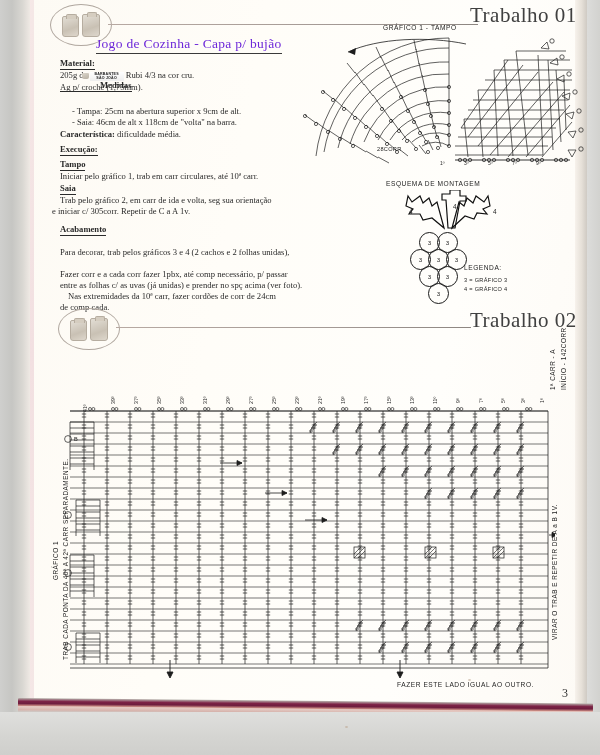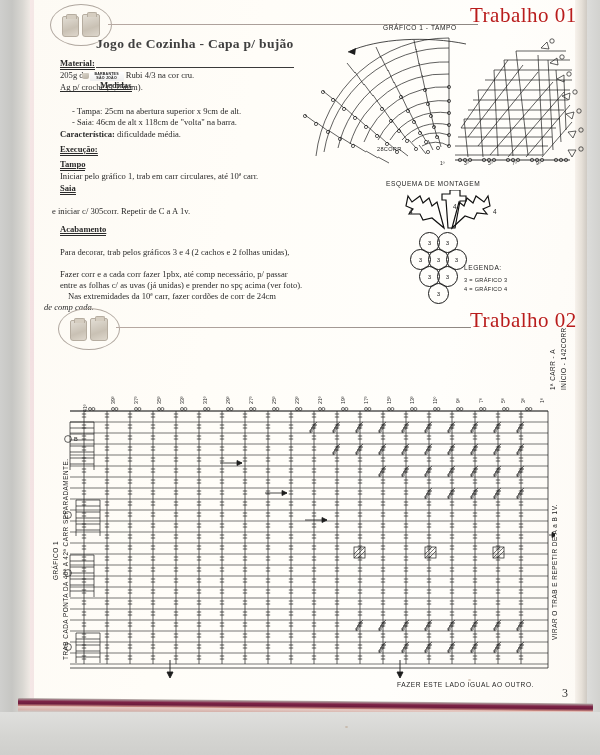--- a/index.html
+++ b/index.html
@@ -26,34 +26,34 @@
     transform:rotate(.55deg);transform-origin:left center;border-radius:1px;}
   .bind2{position:absolute;left:18px;top:706px;width:575px;height:6px;
     background:linear-gradient(180deg,#e9cfc8,#d7b0a8 60%,#cbcbc8);
     transform:rotate(.55deg);transform-origin:left center;opacity:.9;}
   .below{position:absolute;left:0;top:712px;width:600px;height:43px;
     background:linear-gradient(180deg,#dfdfdd,#d5d5d2 55%,#cfcfcc);}
   .speck{position:absolute;width:3px;height:2px;background:#b9a08c;opacity:.55;border-radius:50%;}
 
   
   .trabalho{position:absolute;font-family:"Liberation Serif",serif;
-    font-size:21px;color:#b91c1c;letter-spacing:.5px;white-space:nowrap;}
+    font-size:21px;color:#404040;letter-spacing:.5px;white-space:nowrap;}
   .hrule{position:absolute;height:1px;background:linear-gradient(90deg,#b7a9a2,#a49a95 60%,#8d8681);}
   .logo-oval{position:absolute;border:1px solid #b0a79f;border-radius:50%;}
   .jar{position:absolute;background:linear-gradient(160deg,#e3ded5,#c9c1b4 60%,#ded7cc);
     border:1px solid #b6ada0;border-radius:2px 2px 3px 3px;}
   .jar:before{content:"";position:absolute;left:22%;top:-3px;width:56%;height:4px;
     background:#d5cdc0;border:1px solid #b6ada0;border-bottom:none;border-radius:2px 2px 0 0;}
 
   
-  .title-main{position:absolute;font-size:13.5px;font-weight:bold;color:#404040;
-    border-bottom:1px solid #3a3a3a;padding-bottom:15px;letter-spacing:.3px;white-space:nowrap;}
+  .title-main{position:absolute;font-size:13.5px;font-weight:normal;color:#6d28d9;
+    border-bottom:1px solid #3a3a3a;padding-bottom:1px;letter-spacing:.3px;white-space:nowrap;}
   .txt{position:absolute;font-size:8.6px;color:#2a2a2a;line-height:11.2px;
     font-family:"Liberation Serif",serif;white-space:nowrap;}
-  .txt.b{font-weight:bold;text-decoration:underline;}
+  .txt.b{font-weight:bold;}
   .txt.u{border-bottom:1px solid #2a2a2a;padding-bottom:0px;}
   .bartag{display:inline-block;vertical-align:middle;width:34px;height:9px;
     background:linear-gradient(180deg,#fff,#eee);border:0;position:relative;
     font-size:3.6px;line-height:4.4px;font-family:"Liberation Sans",sans-serif;
     font-weight:bold;text-align:center;color:#222;letter-spacing:.2px;}
   .bartag i{position:absolute;left:-8px;top:1px;width:7px;height:6px;
     background:linear-gradient(160deg,#ddd7cc,#b8b0a2);border-radius:1px 1px 2px 2px;}
 
   
   .clabel{position:absolute;font-family:"Liberation Sans",sans-serif;
@@ -119,28 +119,29 @@
 
   <div class="txt" style="left:60px;top:129px;">
     <b>Característica:</b>
     <span>dificuldade média.</span>
   </div>
 
   <div class="txt b u" style="left:60px;top:144px;">Execução:</div>
   <div class="txt b u" style="left:60px;top:159px;">Tampo</div>
   <div class="txt" style="left:60px;top:171px;">Iniciar pelo gráfico 1, trab em carr circulares, até 10ª carr.</div>
   <div class="txt b u" style="left:60px;top:183px;">Saia</div>
+  <div class="txt" style="left:60px;top:195px;">Trab pelo gráfico 2, em carr de ida e volta, seg sua orientação</div>
   <div class="txt" style="left:52px;top:206px;">e iniciar c/ 305corr. Repetir de C a A 1v.</div>
 
   <div class="txt b u" style="left:60px;top:224px;">Acabamento</div>
   <div class="txt" style="left:60px;top:247px;">Para decorar, trab pelos gráficos 3 e 4 (2 cachos e 2 folhas unidas),</div>
   <div class="txt" style="left:60px;top:269px;">Fazer corr e a cada corr fazer 1pbx, até comp necessário, p/ passar</div>
   <div class="txt" style="left:60px;top:280px;">entre as folhas c/ as uvas (já unidas) e prender no spç acima (ver foto).</div>
   <div class="txt" style="left:68px;top:291px;">Nas extremidades da 10ª carr, fazer cordões de corr de 24cm</div>
-  <div class="txt" style="left:44px;top:302px;font-style:italic;">de comp cada.</div>
+  <div class="txt" style="left:60px;top:302px;">de comp cada.</div>
 
   <div class="clabel" style="left:383px;top:24px;">GRÁFICO 1 - TAMPO</div>
   <div class="clabel sm" style="left:377px;top:146px;">28CORR</div>
 
   <svg style="position:absolute;left:298px;top:30px;" width="295" height="140" viewBox="0 0 295 140">
     <g stroke="#1d1d1d" fill="none" stroke-width="0.7">
 
       <path d="M50,22 C80,8 130,6 168,14" stroke-width="0.8"></path>
       <path d="M50,22 l8,-4 l-1,7 z" fill="#1d1d1d" stroke="none"></path>
 

